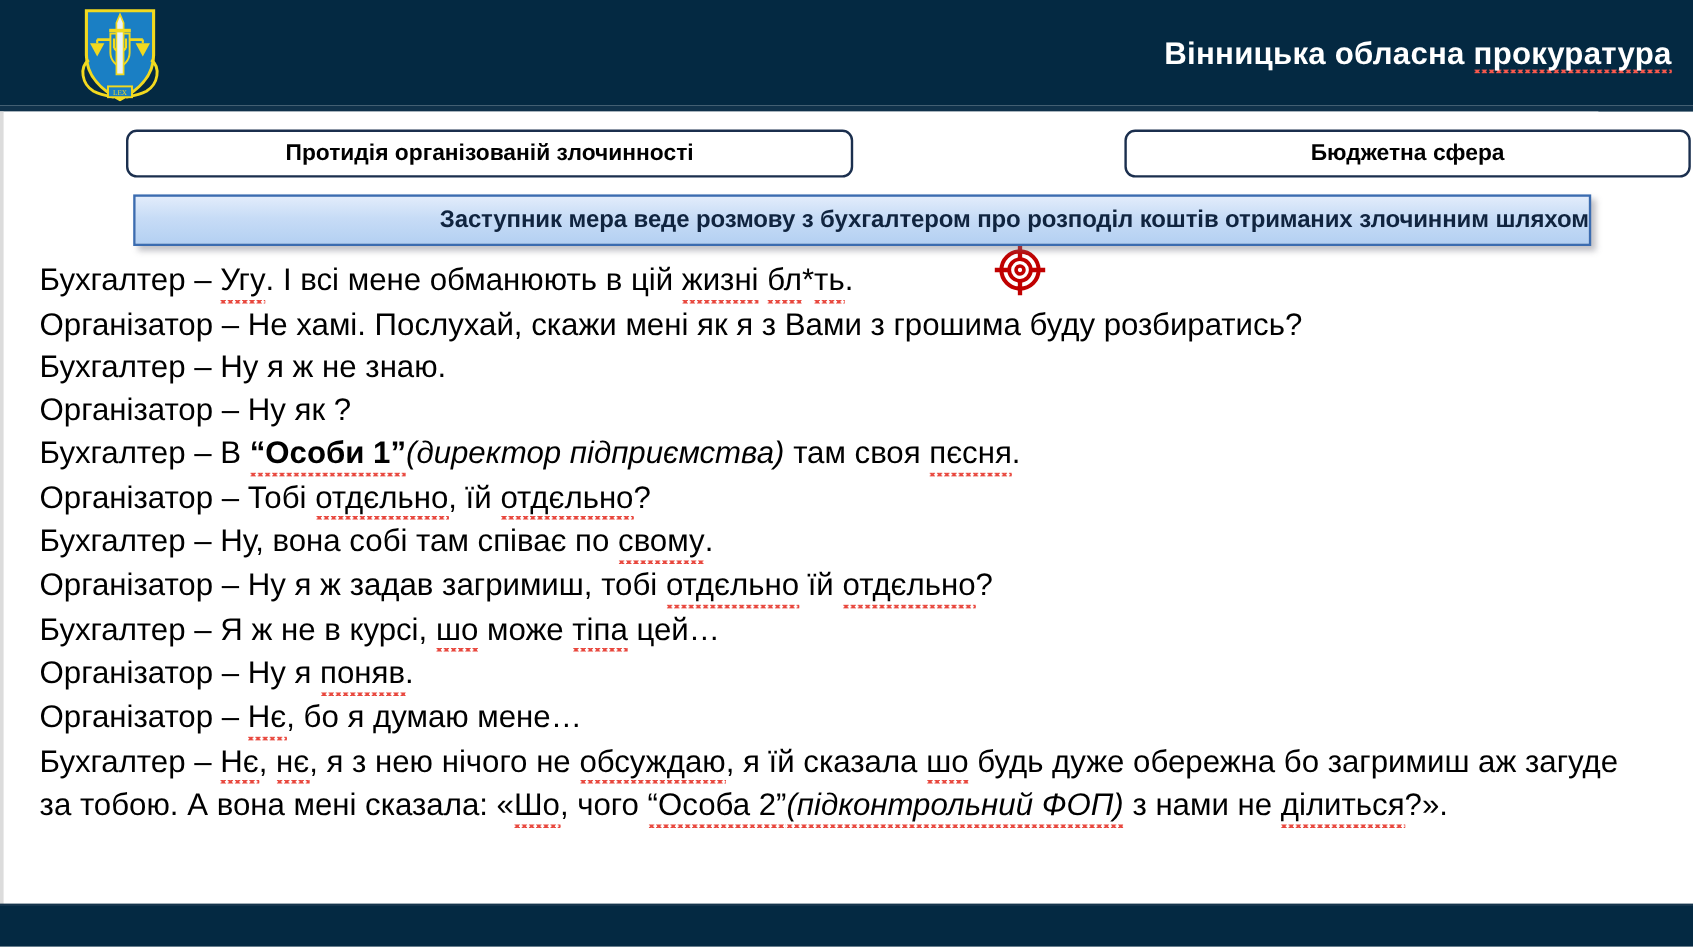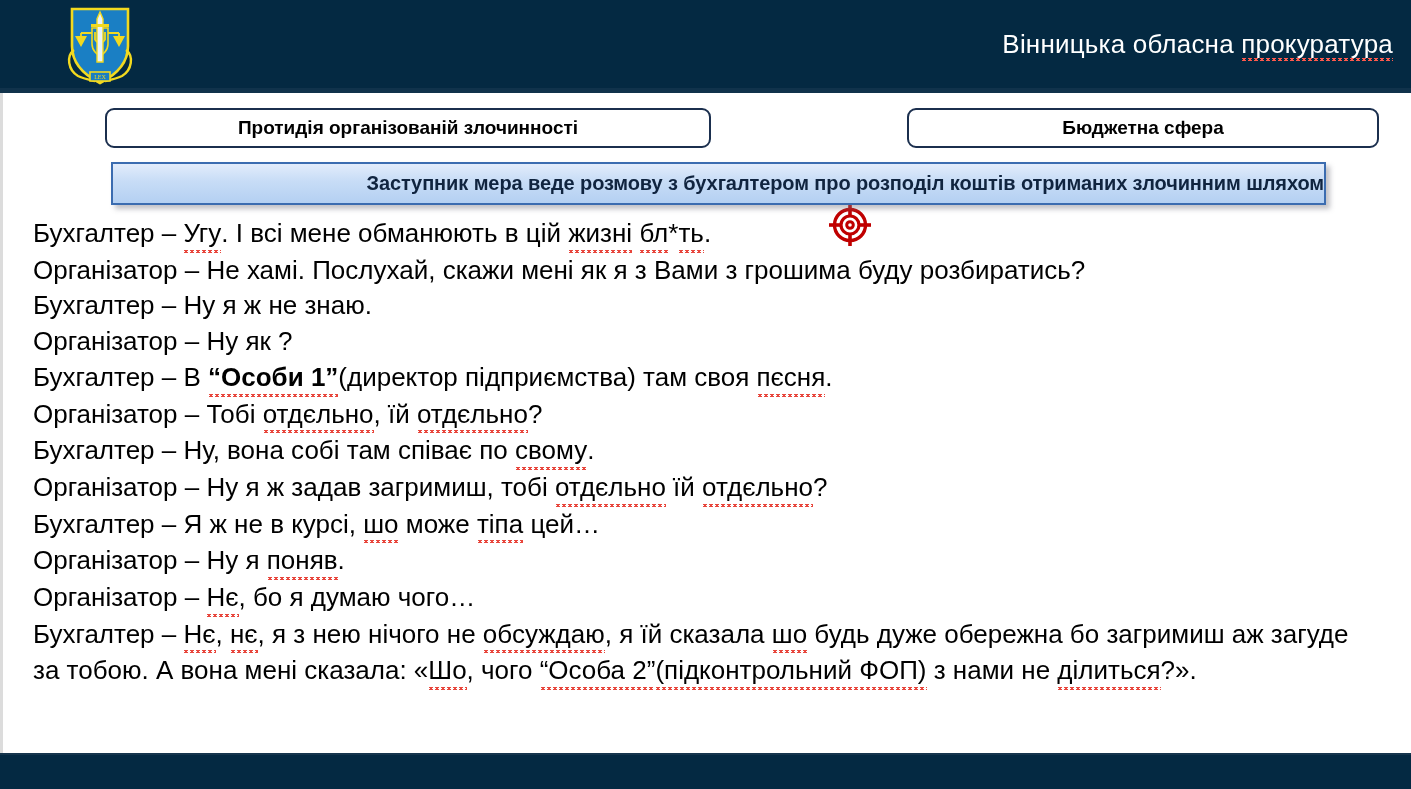--- a/index.html
+++ b/index.html
@@ -37,21 +37,21 @@
     position: absolute;
     left: 64px; top: 6px;
     width: 72px; height: 80px;
   }
 
   .org-title {
     position: absolute;
     right: 18px; top: 29px;
     color: #ffffff;
     font-size: 26px;
-    font-weight: 400;
+    font-weight: 700;
     letter-spacing: .2px;
     white-space: nowrap;
   }
 
   
   .sp {
     position: relative;
     display: inline-block;
     background-repeat: repeat-x;
     background-position: left bottom 0px;
@@ -91,21 +91,21 @@
     background: #ffffff;
     color: #000000;
     font-weight: bold;
     font-size: 19px;
     display: flex;
     align-items: center;
     justify-content: center;
     white-space: nowrap;
   }
   .tab-btn.left  { left: 102px; width: 606px; }
-  .tab-btn.right { left: 904px; width: 472px; }
+  .tab-btn.right { left: 934px; width: 472px; }
 
   .target-icon {
     position: absolute;
     left: 825px; top: 110px;
     width: 44px; height: 44px;
   }
 
   
   .banner {
     position: absolute;
@@ -130,21 +130,21 @@
   .dialogue {
     position: absolute;
     left: 30px; top: 123px;
     width: 1345px;
     color: #000000;
     font-size: 26px;
     line-height: 35.7px;
   }
   .line { margin: 0; padding: 0; white-space: normal; }
   .b  { font-weight: normal; }
-  .i  { }
+  .i  { font-style: italic; }
   .bi { font-weight: bold; }
 
   
   .bottom-bar {
     position: absolute;
     left: 0; top: 755px;
     width: 1411px; height: 34px;
     background: #042942;
   }
   .bottom-bar-edge {
@@ -224,21 +224,21 @@
         <p class="line"><span>Бухгалтер – </span><span class="sp">Угу</span><span>. І всі мене обманюють в цій </span><span class="sp">жизні</span><span> </span><span class="sp">бл</span><span>*</span><span class="sp">ть</span><span>.</span></p>
         <p class="line"><span>Організатор – Не хамі. </span><span class="b">Послухай, скажи мені як я з Вами з грошима буду розбиратись</span><span>?</span></p>
         <p class="line"><span>Бухгалтер – Ну я ж не знаю.</span></p>
         <p class="line"><span>Організатор – Ну як ?</span></p>
         <p class="line"><span>Бухгалтер – В </span><span class="bi sp">“Особи 1”</span><span class="i">(директор підприємства)</span><span> там своя </span><span class="sp">пєсня</span><span>.</span></p>
         <p class="line"><span>Організатор – </span><span class="b">Тобі </span><span class="b sp">отдєльно</span><span class="b">, їй </span><span class="b sp">отдєльно</span><span class="b">?</span></p>
         <p class="line"><span>Бухгалтер – Ну, вона собі там співає по </span><span class="sp">свому</span><span>.</span></p>
         <p class="line"><span>Організатор – </span><span class="b">Ну я ж задав загримиш, тобі </span><span class="b sp">отдєльно</span><span class="b"> їй </span><span class="b sp">отдєльно</span><span class="b">?</span></p>
         <p class="line"><span>Бухгалтер – </span><span class="b">Я ж не в курсі, </span><span class="b sp">шо</span><span class="b"> може </span><span class="b sp">тіпа</span><span class="b"> цей…</span></p>
         <p class="line"><span>Організатор </span><span class="b">– Ну я </span><span class="b sp">поняв</span><span class="b">.</span></p>
-        <p class="line"><span>Організатор – </span><span class="sp">Нє</span><span>, бо я думаю чого…</span></p>
+        <p class="line"><span>Організатор – </span><span class="sp">Нє</span><span>, бо я думаю мене…</span></p>
         <p class="line"><span>Бухгалтер – </span><span class="b sp">Нє</span><span class="b">, </span><span class="b sp">нє</span><span class="b">, я з нею нічого не </span><span class="b sp">обсуждаю</span><span class="b">, я їй сказала </span><span class="b sp">шо</span><span class="b"> будь дуже обережна бо загримиш аж загуде за тобою. А вона мені сказала: «</span><span class="b sp">Шо</span><span class="b">, чого </span><span class="b sp">“Особа 2”</span><span class="i sp">(підконтрольний ФОП)</span><span class="b"> з нами не </span><span class="b sp">ділиться</span><span class="b">?».</span></p>
       </div>
 
   </div>
 
   <div class="bottom-bar-edge"></div>
   <div class="bottom-bar"></div>
 
 </div>
 

